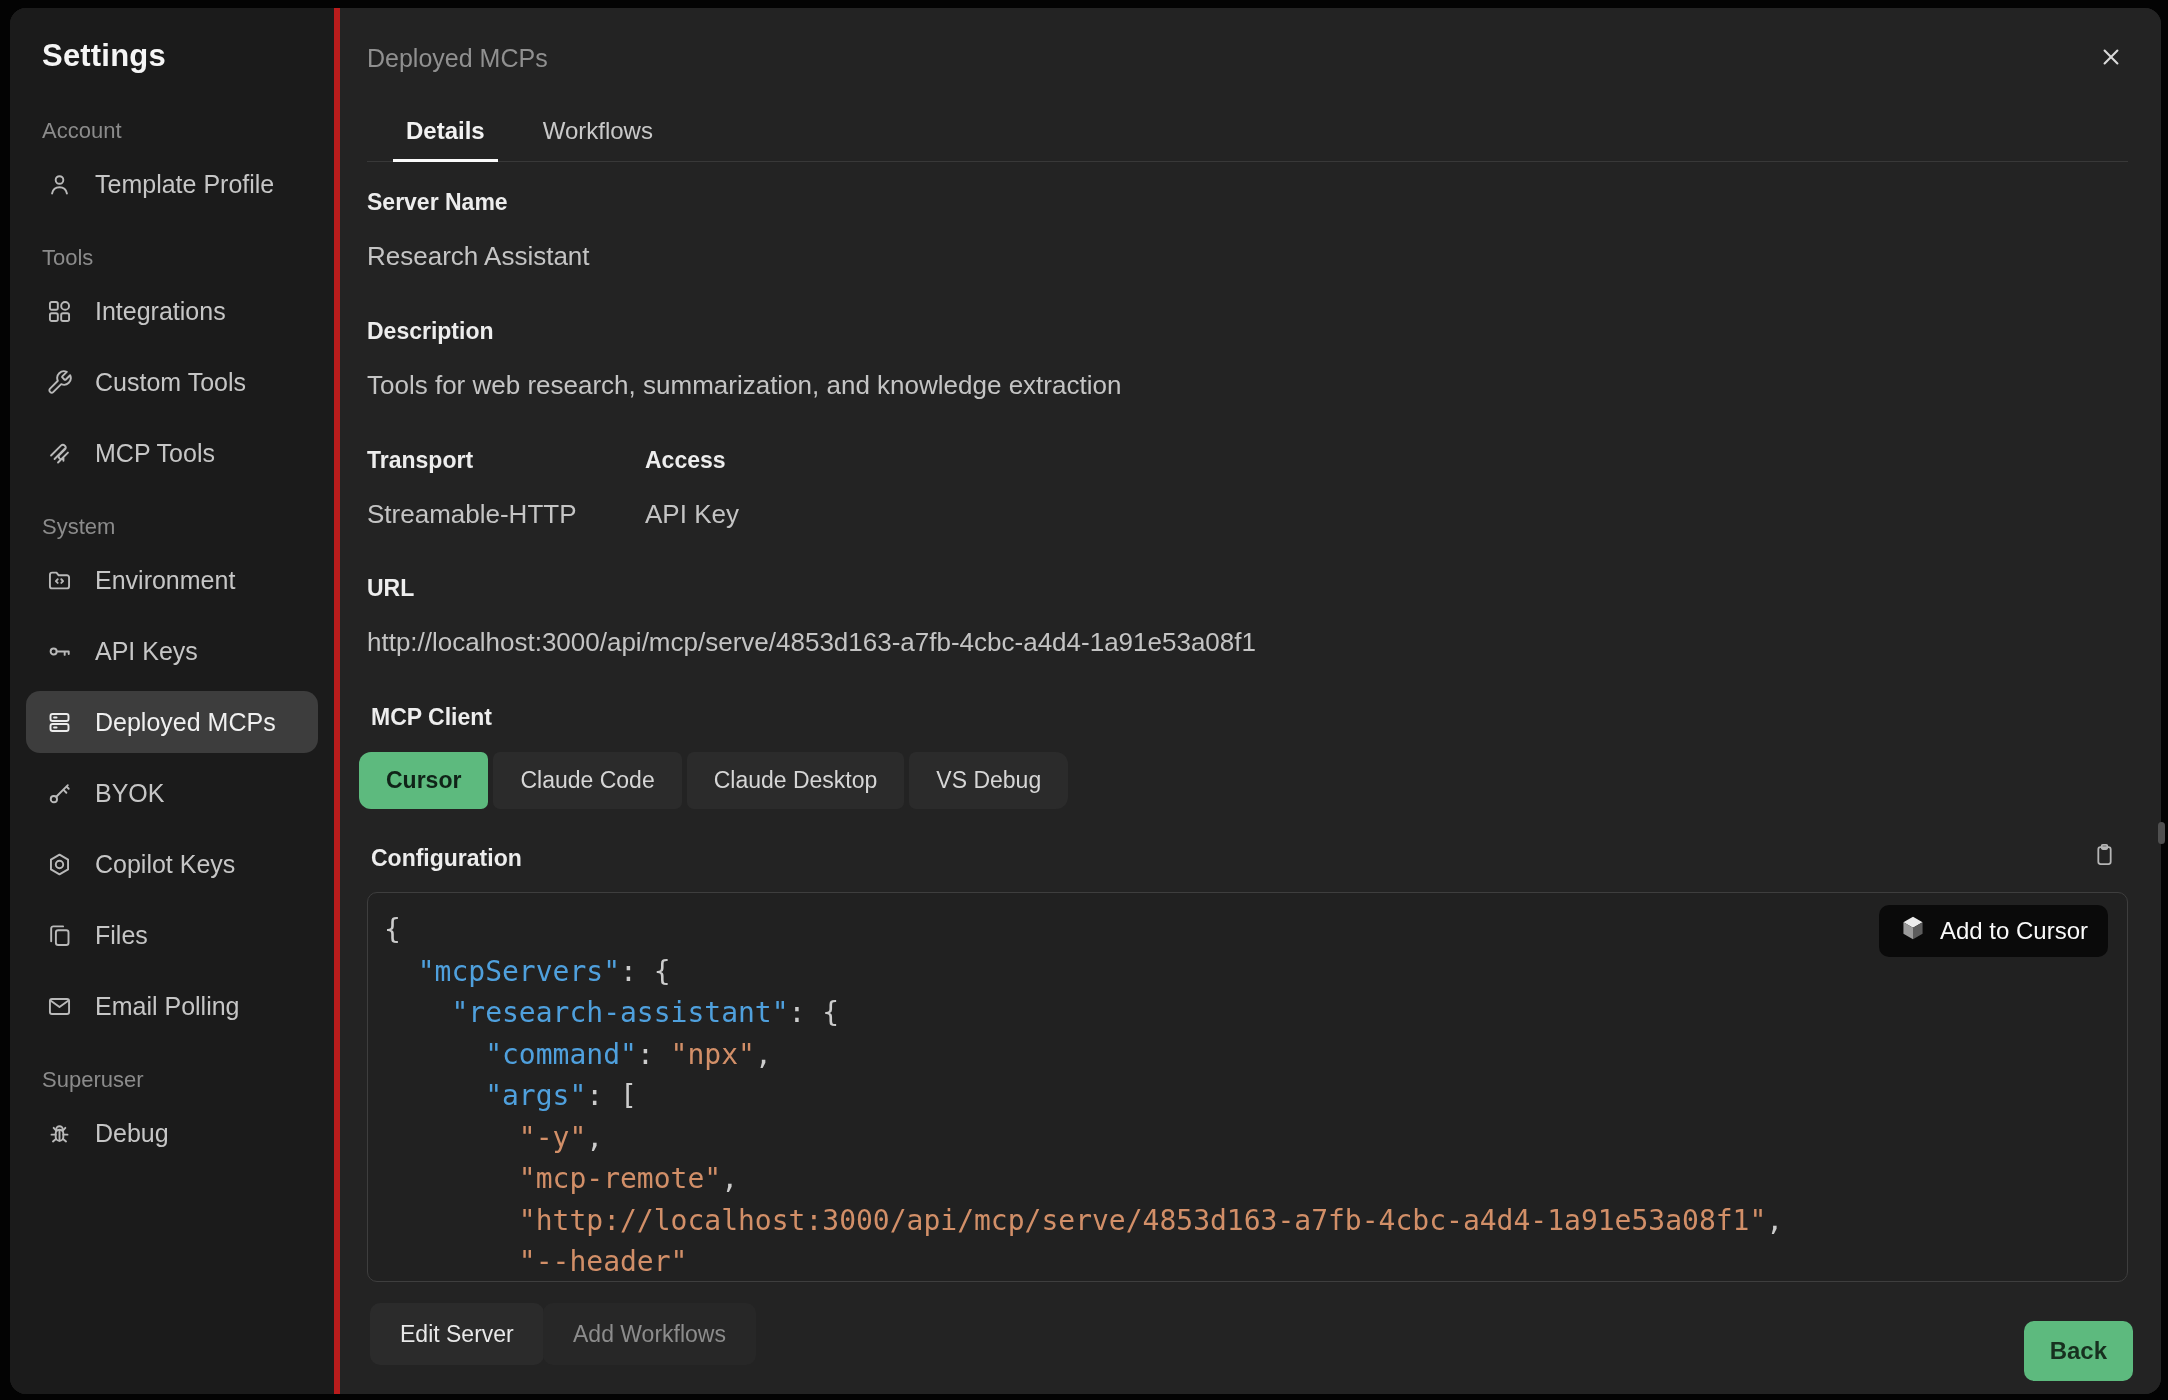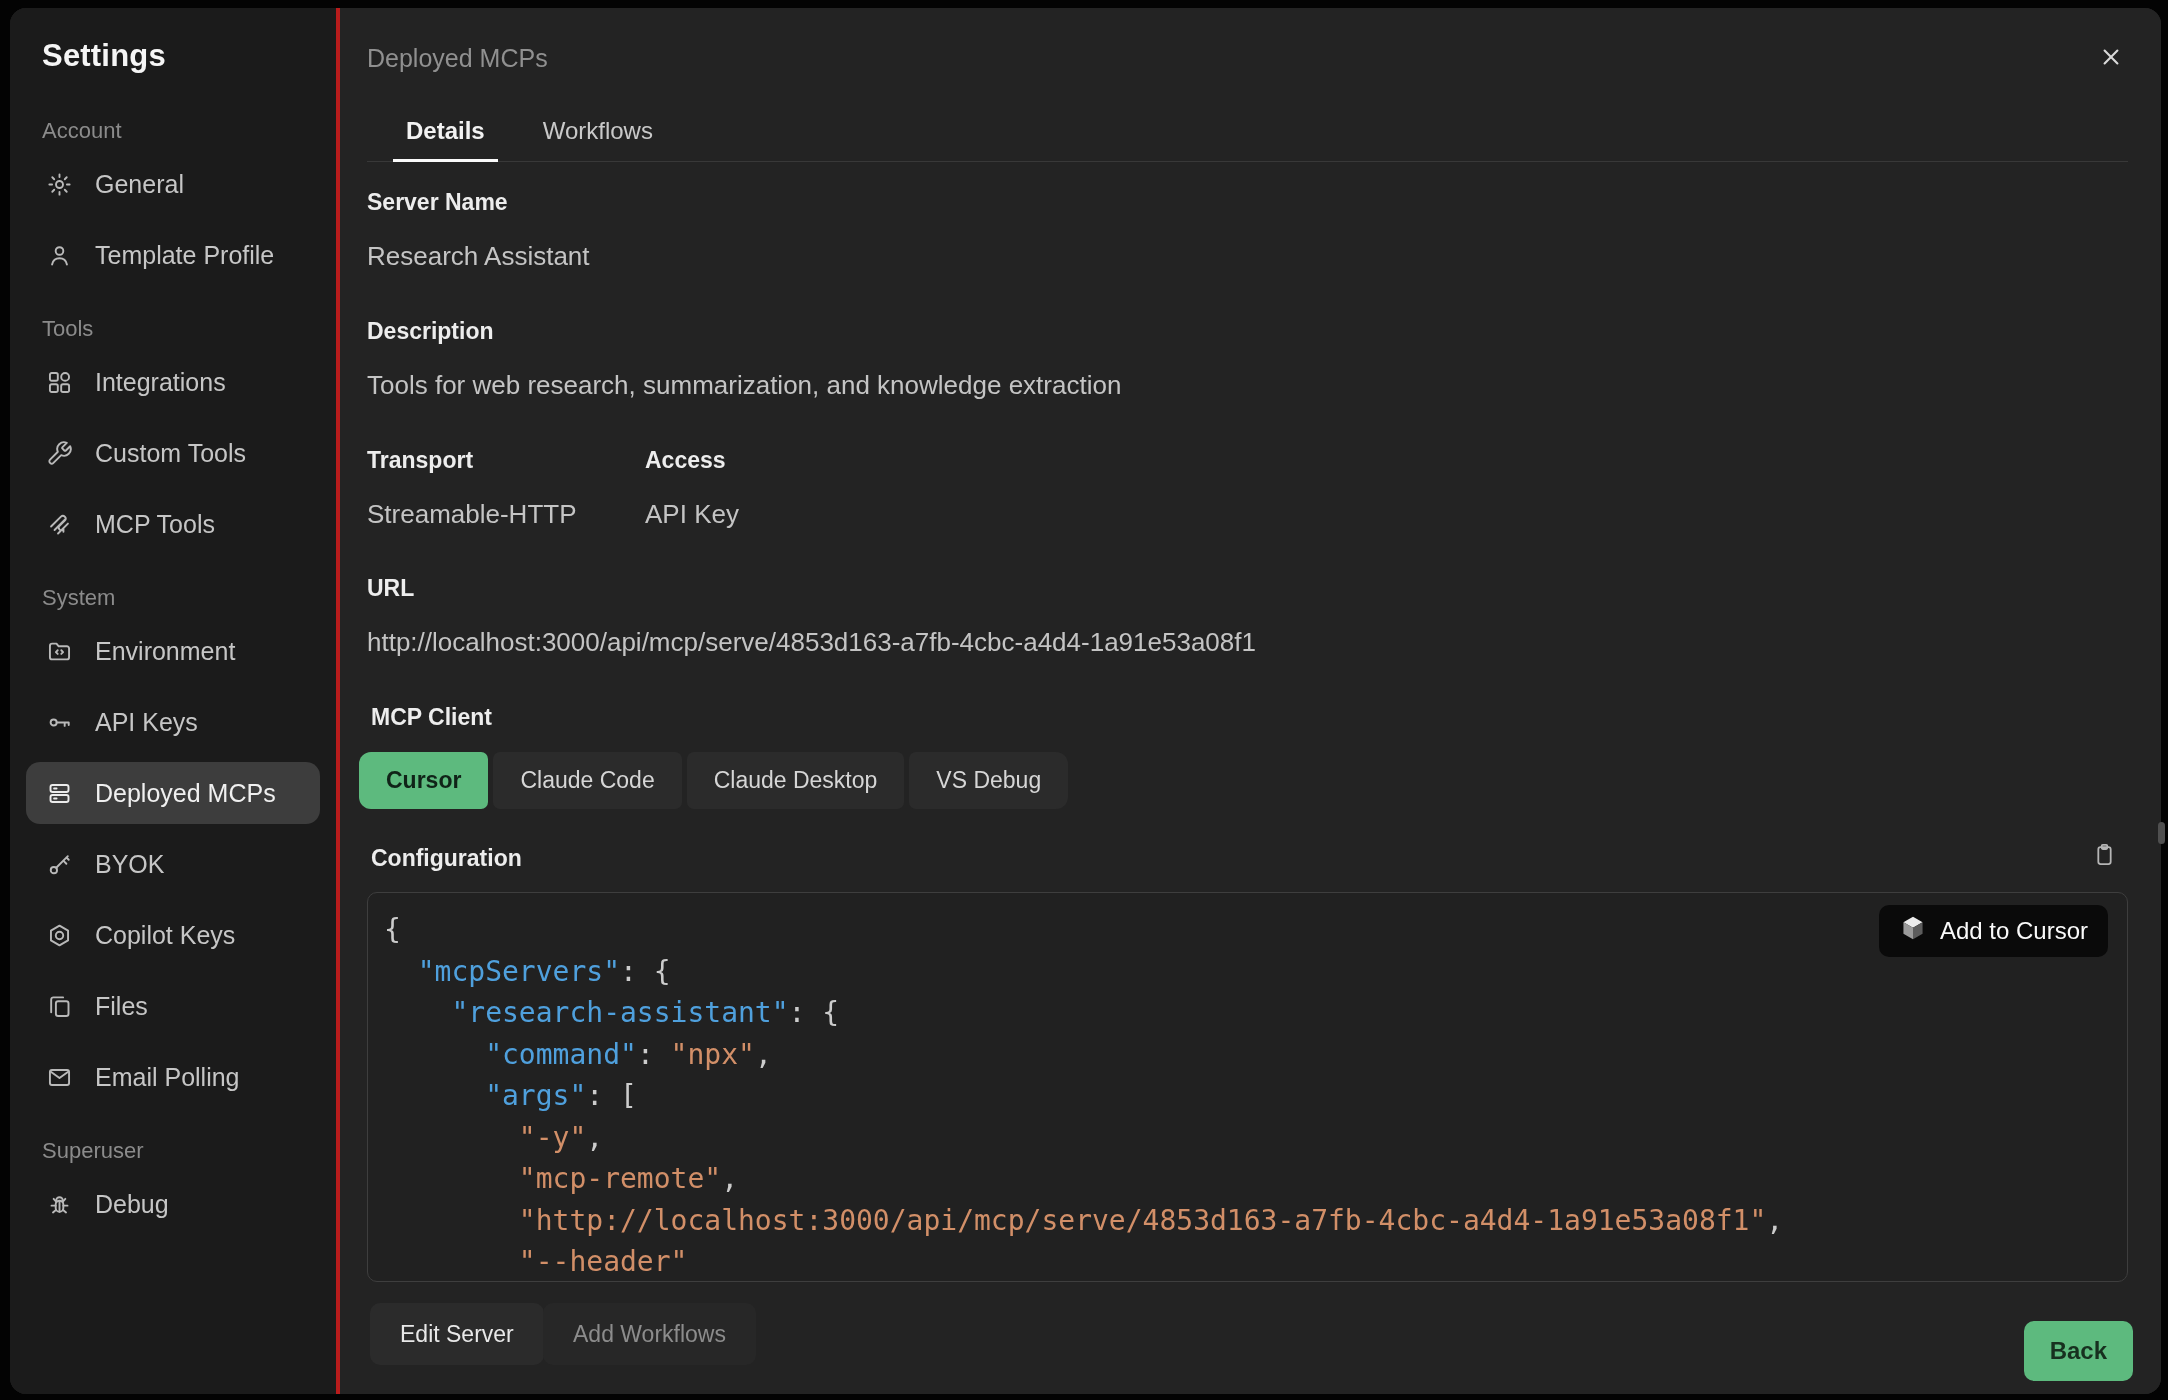--- a/index.html
+++ b/index.html
@@ -9,21 +9,21 @@
     background:#030303;
     font-family:"Liberation Sans", sans-serif;
     -webkit-font-smoothing:antialiased;
   }
   .modal {
     position:absolute; left:10px; top:8px; width:2151px; height:1386px;
     background:#232323; border-radius:16px; display:flex; overflow:hidden;
   }
   
   .sidebar {
-    width:330px; flex-shrink:0; background:#1b1b1b; border-right:4px solid #b91c1c;
+    width:330px; flex-shrink:0; background:#1b1b1b; border-right:6px solid #b91c1c;
     padding:30px 16px 0 16px;
   }
   .sb-title { margin:0 0 0 16px; font-size:31px; font-weight:700; color:#f5f5f5; height:48px; letter-spacing:.2px; }
   .sb-section-label { margin:30px 0 0 16px; height:26px; font-size:22px; color:#8b8b8b; }
   .sb-section-label.first { margin-top:32px; }
   .sb-item {
     display:flex; align-items:center; gap:22px; height:62px; margin-top:9px;
     padding-left:20px; border-radius:14px; color:#c6c6c6; font-size:25px; cursor:pointer;
   }
   .sb-item.selected { background:#3d3d3d; color:#f0f0f0; }
@@ -108,29 +108,20 @@
 
 <div class="modal">
 
   <aside class="sidebar">
     <h1 class="sb-title">Settings</h1>
     <nav id="sidebar-nav">
         <div class="sb-section-label first">Account</div>
         <div class="sb-item">
           <span class="icn">
             <svg viewBox="0 0 24 24" fill="none" stroke="currentColor" stroke-width="1.7" stroke-linecap="round" stroke-linejoin="round">
-              <circle cx="12" cy="12" r="3.1"></circle>
-              <path d="M12 3v2.4M12 18.6V21M21 12h-2.4M5.4 12H3M18.4 5.6l-1.7 1.7M7.3 16.7l-1.7 1.7M18.4 18.4l-1.7-1.7M7.3 7.3 5.6 5.6"></path>
-            </svg>
-          </span>
-          <span>General</span>
-        </div>
-        <div class="sb-item">
-          <span class="icn">
-            <svg viewBox="0 0 24 24" fill="none" stroke="currentColor" stroke-width="1.7" stroke-linecap="round" stroke-linejoin="round">
               <circle cx="12" cy="8" r="3.4"></circle>
               <path d="M5.4 20c.8-3.7 3.5-5.5 6.6-5.5s5.8 1.8 6.6 5.5"></path>
             </svg>
           </span>
           <span>Template Profile</span>
         </div>
         <div class="sb-section-label">Tools</div>
         <div class="sb-item">
           <span class="icn">
             <svg viewBox="0 0 24 24" fill="none" stroke="currentColor" stroke-width="1.7" stroke-linecap="round" stroke-linejoin="round">

